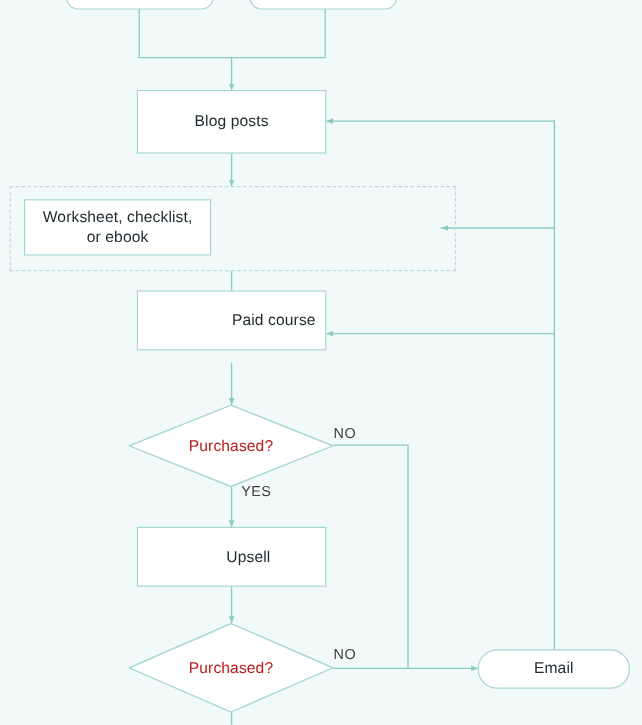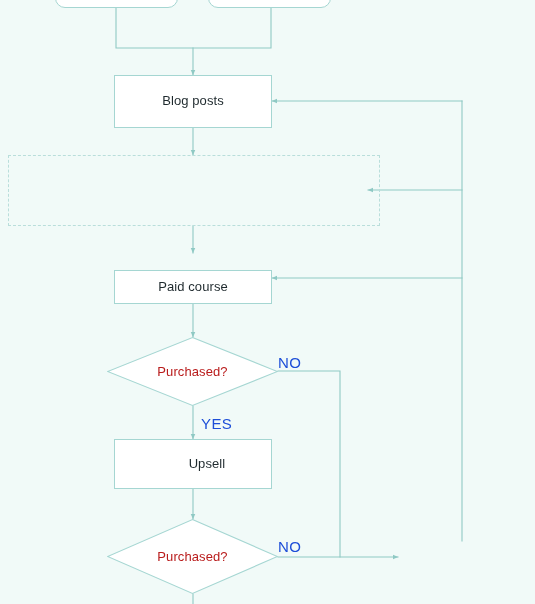--- a/index.html
+++ b/index.html
@@ -74,22 +74,22 @@
     height: 100%;
     display: flex;
     align-items: center;
     justify-content: center;
     font-size: 13px;
     color: #b91c1c;
     letter-spacing: .1px;
   }
   .edge-label {
     position: absolute;
-    font-size: 15px;
-    color: #1d4ed8;
+    font-size: 12px;
+    color: #404040;
     letter-spacing: .4px;
     z-index: 4;
     white-space: nowrap;
   }
 </style>
 </head>
 <body>
 
 <div id="flow-root">
 
@@ -136,43 +136,49 @@
   <div class="node rounded-top" style="left:208px; top:-44px; width:123px; height:52px;">
     <span class="node-label"></span>
   </div>
 
   <div class="node" style="left:114px; top:75px; width:158px; height:53px;justify-content:center;">
     <span class="node-label">Blog posts</span>
   </div>
 
   <div class="group-box" style="left:8px; top:155px; width:372px; height:71px;"></div>
 
+  <div class="node" style="left:20px; top:166px; width:156px; height:47px;">
+    <span class="node-label">Worksheet, checklist, or ebook</span>
+  </div>
 
 
-  <div class="node" style="left:114px; top:270px; width:158px; height:34px;">
+  <div class="node" style="left:114px; top:242px; width:158px; height:50px;justify-content:flex-end;">
     <span class="node-label">Paid course</span>
   </div>
 
   <div class="diamond" style="left:107px; top:337px; width:171px; height:69px;">
     <svg width="171" height="69" viewBox="0 0 171 69" xmlns="http://www.w3.org/2000/svg">
       <polygon points="85.5,0.6 170.4,34.5 85.5,68.4 0.6,34.5" fill="#ffffff" stroke="#a5d6d2" stroke-width="1.1"></polygon>
     </svg>
     <div class="diamond-label">Purchased?</div>
   </div>
 
   <div class="edge-label" style="left:278px; top:354px;">NO</div>
-  <div class="edge-label" style="left:201px; top:415px;">YES</div>
+  <div class="edge-label" style="left:201px; top:402px;">YES</div>
 
   <div class="node" style="left:114px; top:439px; width:158px; height:50px;padding-left:28px;">
     <span class="node-label">Upsell</span>
   </div>
 
   <div class="diamond" style="left:107px; top:519px; width:171px; height:75px;">
     <svg width="171" height="75" viewBox="0 0 171 75" xmlns="http://www.w3.org/2000/svg">
       <polygon points="85.5,0.6 170.4,37.5 85.5,74.4 0.6,37.5" fill="#ffffff" stroke="#a5d6d2" stroke-width="1.1"></polygon>
     </svg>
     <div class="diamond-label">Purchased?</div>
   </div>
 
   <div class="edge-label" style="left:278px; top:538px;">NO</div>
 
+  <div class="node pill" style="left:398px; top:541px; width:127px; height:33px;">
+    <span class="node-label">Email</span>
+  </div>
 
 </div>
 
 </body></html>

